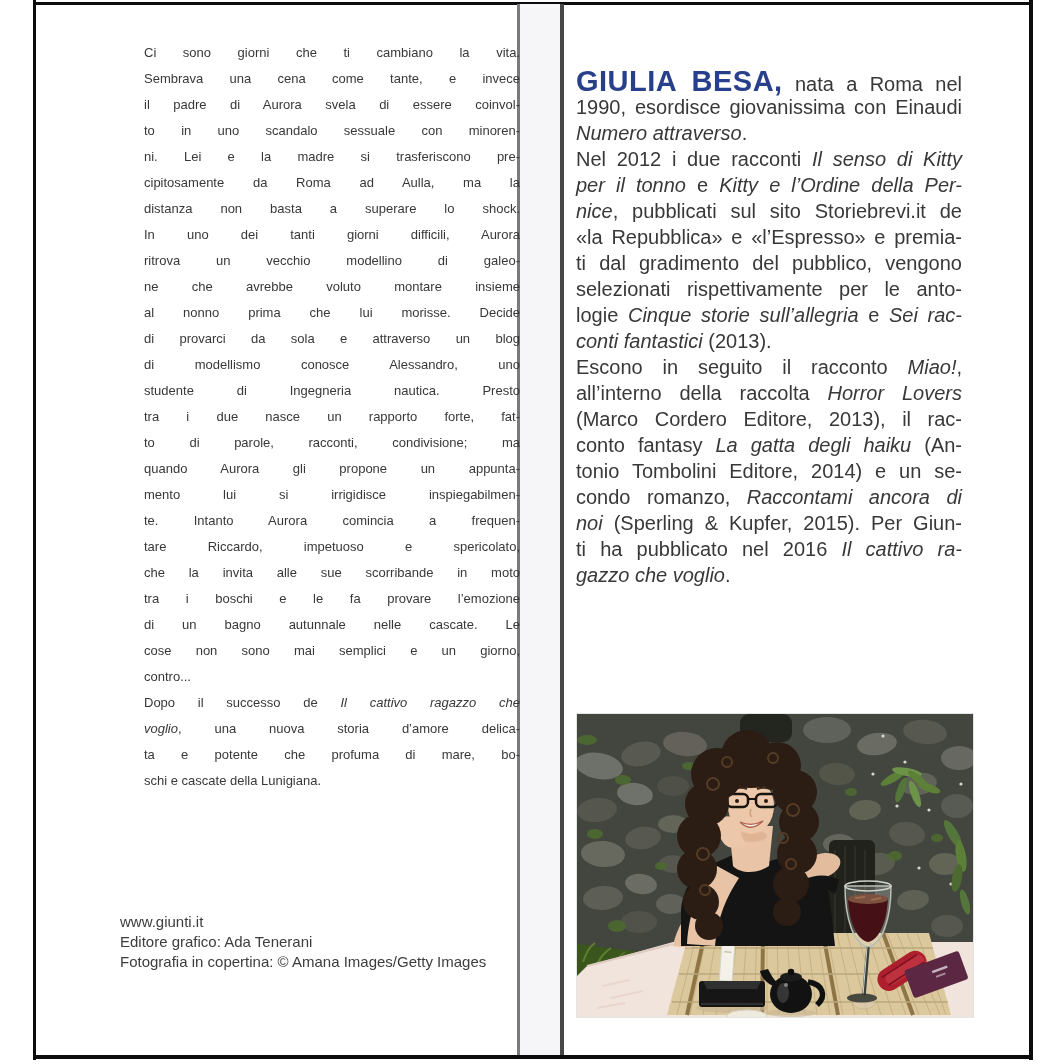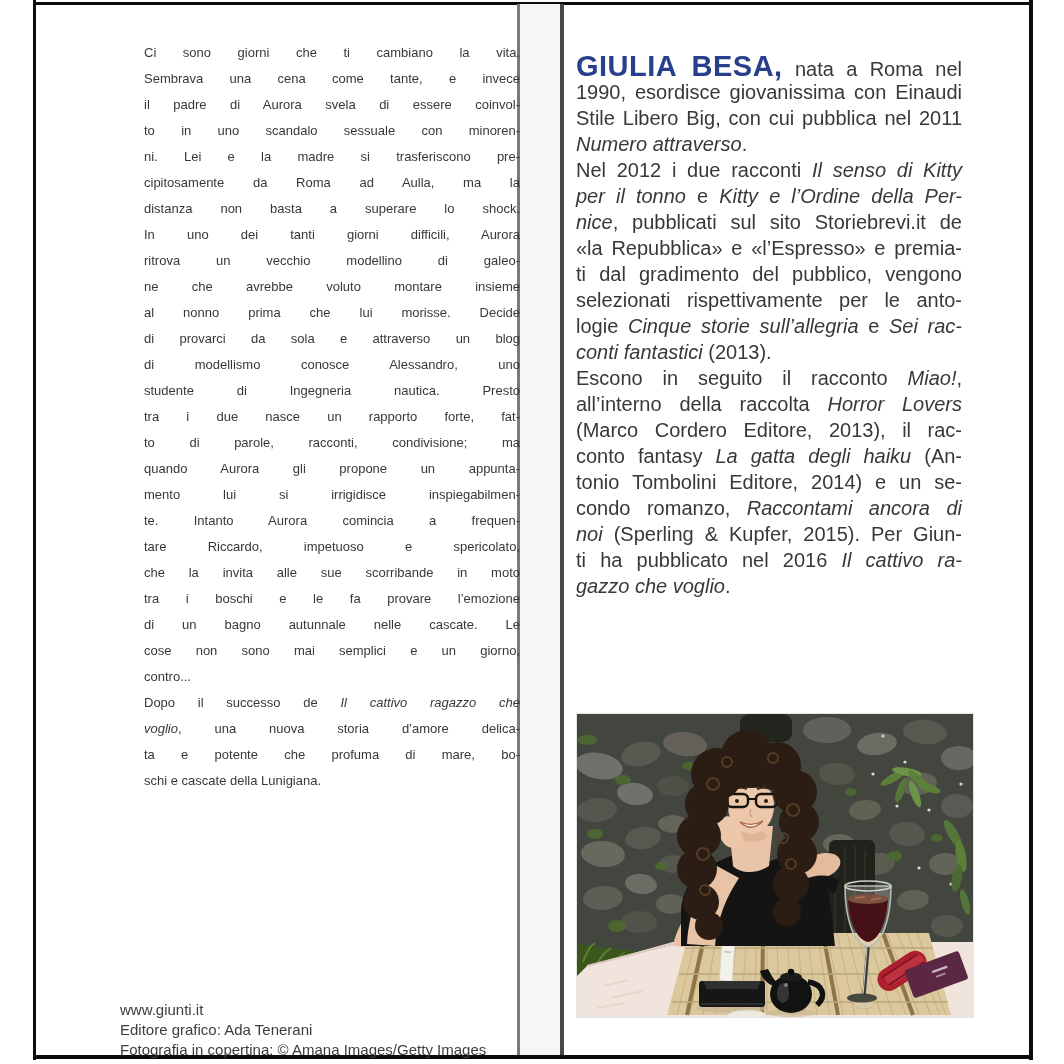--- a/index.html
+++ b/index.html
@@ -10,28 +10,28 @@
   .frame-right{position:absolute;left:1029px;top:0;width:4px;height:1060px;background:#0c0c0c;}
   .frame-top{position:absolute;left:33px;top:2px;width:1000px;height:3px;background:#0c0c0c;}
   .frame-bottom{position:absolute;left:33px;top:1055px;width:1000px;height:4px;background:#0c0c0c;}
   
   .spine{position:absolute;left:520px;top:4px;width:40px;height:1051px;background:#f6f6f8;}
   .fold-line-left{position:absolute;left:517px;top:4px;width:3px;height:1051px;background:#7a7a7a;}
   .fold-line-right{position:absolute;left:560px;top:4px;width:4px;height:1051px;background:#474747;}
 
   .synopsis{position:absolute;left:120px;top:40px;width:376px;
             font-size:13px;color:var(--body-text,#383838);margin-left:24px;}
-  .bio{position:absolute;left:576px;top:53px;width:386px;
+  .bio{position:absolute;left:576px;top:68px;width:386px;
        font-size:20px;color:var(--body-text,#383838);}
   .tline{text-align:justify;text-align-last:justify;height:26px;line-height:26px;white-space:normal;}
   .tend{text-align-last:left;}
   .it{font-style:italic;}
   .author-name{font-weight:bold;font-size:29px;color:var(--accent,#283f8c);letter-spacing:.5px;}
 
-  .credits{position:absolute;left:120px;top:1000px;font-size:15px;line-height:20px;color:#3d3d3d;}
+  .credits{position:absolute;left:120px;top:912px;font-size:15px;line-height:20px;color:#3d3d3d;}
 
   .photo{position:absolute;left:576px;top:713px;width:396px;height:303px;
          border:1px solid #e4e4e4;box-sizing:content-box;background:#43453f;}
   .photo svg{display:block;}
 </style>
 </head>
 <body>
 
 <div class="page">
 
@@ -76,21 +76,20 @@
     </div>
   <div class="credits">
       <div>www.giunti.it</div>
       <div>Editore grafico: Ada Tenerani</div>
       <div>Fotografia in copertina: © Amana Images/Getty Images</div>
     </div>
 
   <div class="bio">
       <div class="tline"><span class="author-name">GIULIA BESA,</span><span> nata a Roma nel</span></div>
       <div class="tline"><span>1990, esordisce giovanissima con Einaudi</span></div>
-      <div class="tline"><span>Stile Libero Big, con cui pubblica nel 2011</span></div>
       <div class="tline tend"><span class="it">Numero attraverso</span><span>.</span></div>
       <div class="tline"><span>Nel 2012 i due racconti </span><span class="it">Il senso di Kitty</span></div>
       <div class="tline"><span class="it">per il tonno</span><span> e </span><span class="it">Kitty e l’Ordine della Per-</span></div>
       <div class="tline"><span class="it">nice</span><span>, pubblicati sul sito Storiebrevi.it de</span></div>
       <div class="tline"><span>«la Repubblica» e «l’Espresso» e premia-</span></div>
       <div class="tline"><span>ti dal gradimento del pubblico, vengono</span></div>
       <div class="tline"><span>selezionati rispettivamente per le anto-</span></div>
       <div class="tline"><span>logie </span><span class="it">Cinque storie sull’allegria</span><span> e </span><span class="it">Sei rac-</span></div>
       <div class="tline tend"><span class="it">conti fantastici</span><span> (2013).</span></div>
       <div class="tline"><span>Escono in seguito il racconto </span><span class="it">Miao!</span><span>,</span></div>

